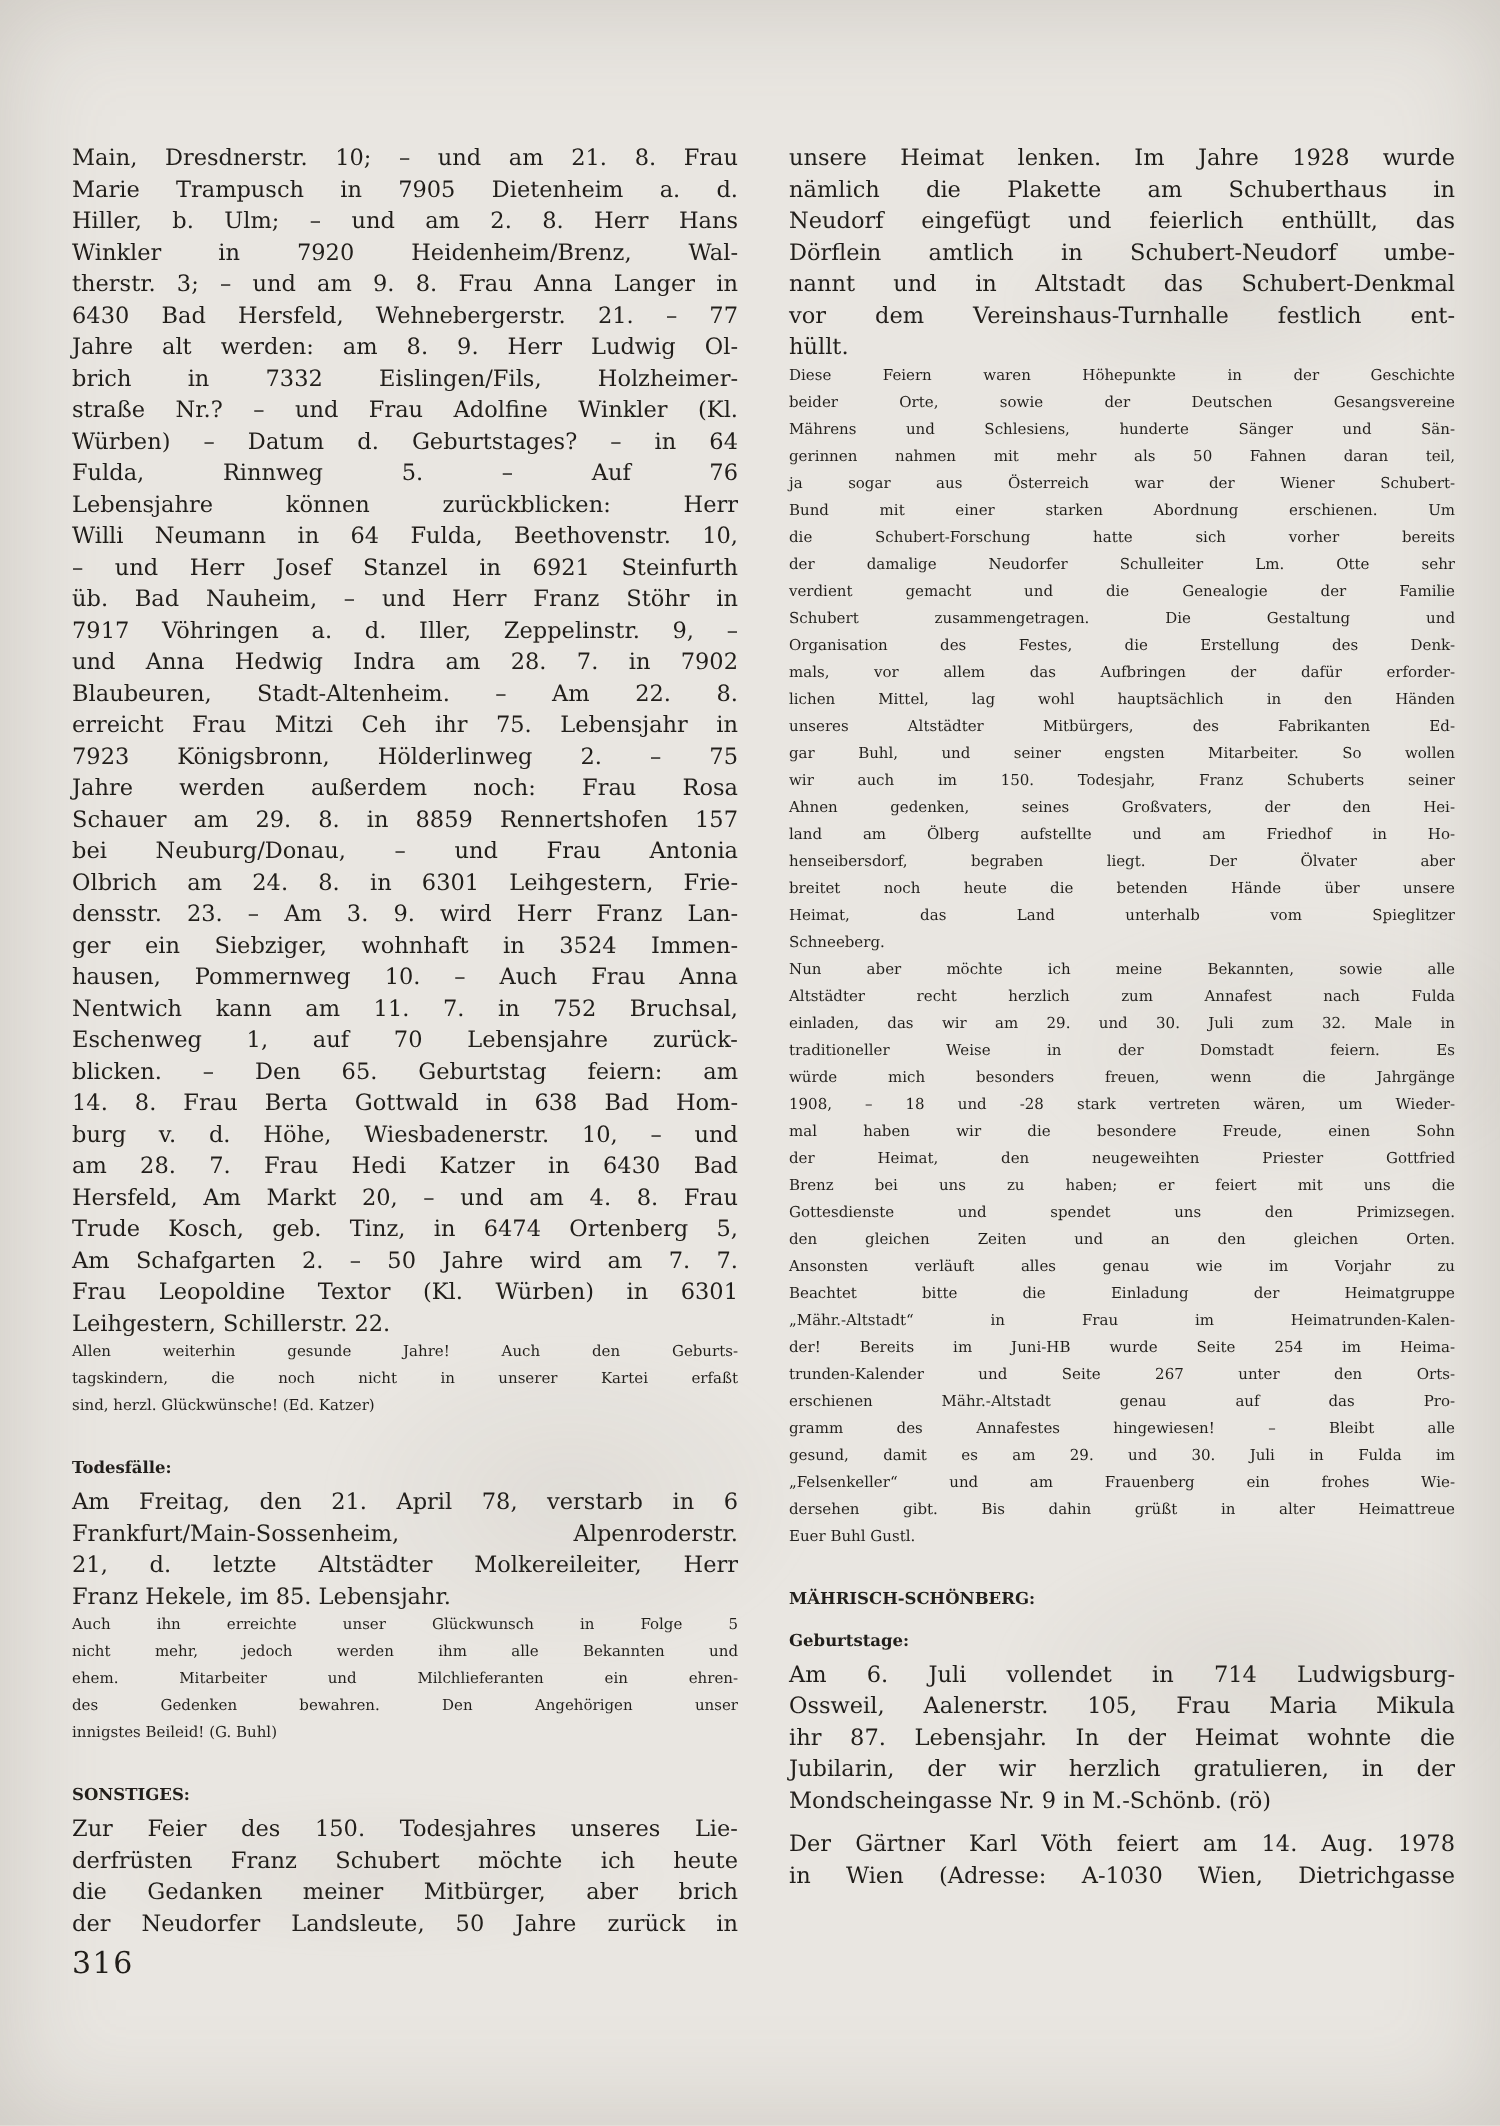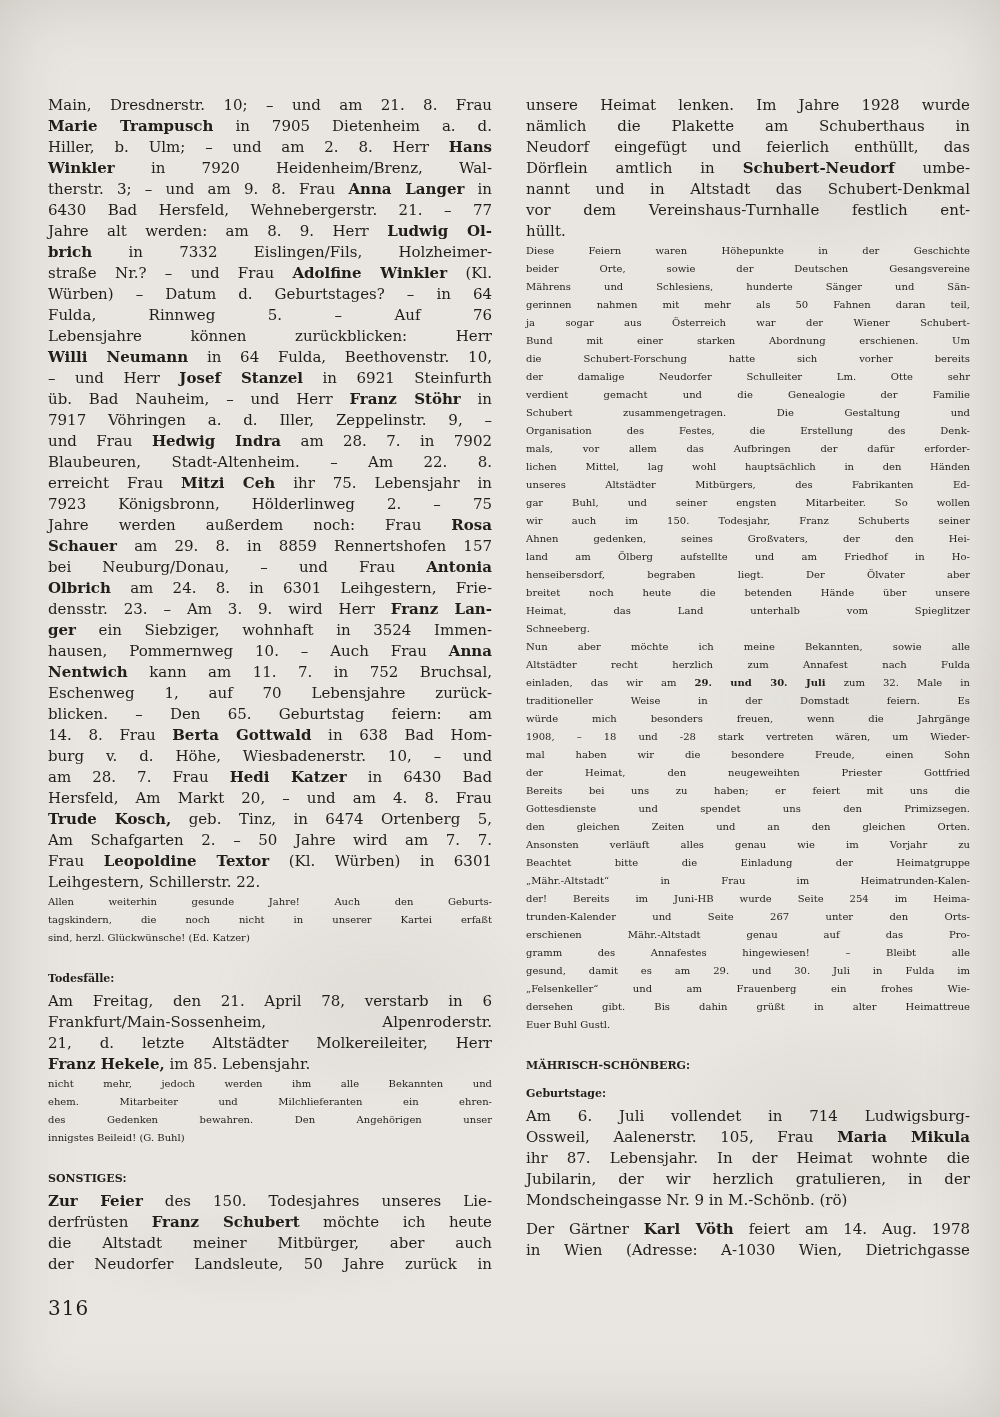--- a/index.html
+++ b/index.html
@@ -28,21 +28,21 @@
   }
   .col { position:absolute; top:95px; width:444px; }
   #col-left  { left:48px; }
   #col-right { left:526px; }
 
   .para.normal { font-size:15px; line-height:21px; }
   .para.small  { font-size:10px; line-height:18px; }
 
   .line { text-align:justify; text-align-last:justify; }
   .line.last { text-align-last:left; }
-  b { font-weight:bold;margin-top:48px; }
+  b { font-weight:normal;margin-top:48px; }
 
   .heading {
     font-weight:bold; font-size:11px; line-height:24px;
     margin-top:20px;
   }
   .heading.sub { margin-top:4px; }
   .para.lead-gap { margin-top:8px; }
 
   .page-number {
     position:absolute; left:48px; top:1296px;
@@ -65,21 +65,21 @@
         <div class="line"><span>Jahre alt werden: am 8. 9. Herr </span><b>Ludwig Ol-</b></div>
         <div class="line"><b>brich</b><span> in 7332 Eislingen/Fils, Holzheimer-</span></div>
         <div class="line"><span>straße Nr.? – und Frau </span><b>Adolfine Winkler</b><span> (Kl.</span></div>
         <div class="line"><span>Würben) – Datum d. Geburtstages? – in 64</span></div>
         <div class="line"><span>Fulda, Rinnweg 5. – Auf 76</span></div>
         <div class="line"><span>Lebensjahre können zurückblicken: Herr</span></div>
         <div class="line"><b>Willi Neumann</b><span> in 64 Fulda, Beethovenstr. 10,</span></div>
         <div class="line"><span>– und Herr </span><b>Josef Stanzel</b><span> in 6921 Steinfurth</span></div>
         <div class="line"><span>üb. Bad Nauheim, – und Herr </span><b>Franz Stöhr</b><span> in</span></div>
         <div class="line"><span>7917 Vöhringen a. d. Iller, Zeppelinstr. 9, –</span></div>
-        <div class="line"><span>und Frau </span><b>Hedwig Indra</b><span> am 28. 7. in 7902</span></div>
+        <div class="line"><span>und Anna </span><b>Hedwig Indra</b><span> am 28. 7. in 7902</span></div>
         <div class="line"><span>Blaubeuren, Stadt-Altenheim. – Am 22. 8.</span></div>
         <div class="line"><span>erreicht Frau </span><b>Mitzi Ceh</b><span> ihr 75. Lebensjahr in</span></div>
         <div class="line"><span>7923 Königsbronn, Hölderlinweg 2. – 75</span></div>
         <div class="line"><span>Jahre werden außerdem noch: Frau </span><b>Rosa</b></div>
         <div class="line"><b>Schauer</b><span> am 29. 8. in 8859 Rennertshofen 157</span></div>
         <div class="line"><span>bei Neuburg/Donau, – und Frau </span><b>Antonia</b></div>
         <div class="line"><b>Olbrich</b><span> am 24. 8. in 6301 Leihgestern, Frie-</span></div>
         <div class="line"><span>densstr. 23. – Am 3. 9. wird Herr </span><b>Franz Lan-</b></div>
         <div class="line"><b>ger</b><span> ein Siebziger, wohnhaft in 3524 Immen-</span></div>
         <div class="line"><span>hausen, Pommernweg 10. – Auch Frau </span><b>Anna</b></div>
@@ -101,30 +101,31 @@
         <div class="line last"><span>sind, herzl. Glückwünsche! (Ed. Katzer)</span></div>
       </div>
       <div class="heading">Todesfälle:</div>
       <div class="para normal">
         <div class="line"><span>Am Freitag, den 21. April 78, verstarb in 6</span></div>
         <div class="line"><span>Frankfurt/Main-Sossenheim, Alpenroderstr.</span></div>
         <div class="line"><span>21, d. letzte Altstädter Molkereileiter, Herr</span></div>
         <div class="line last"><b>Franz Hekele,</b><span> im 85. Lebensjahr.</span></div>
       </div>
       <div class="para small">
+        <div class="line"><span>Auch ihn erreichte unser Glückwunsch in Folge 5</span></div>
         <div class="line"><span>nicht mehr, jedoch werden ihm alle Bekannten und</span></div>
         <div class="line"><span>ehem. Mitarbeiter und Milchlieferanten ein ehren-</span></div>
         <div class="line"><span>des Gedenken bewahren. Den Angehörigen unser</span></div>
         <div class="line last"><span>innigstes Beileid! (G. Buhl)</span></div>
       </div>
       <div class="heading">SONSTIGES:</div>
       <div class="para normal">
         <div class="line"><b>Zur Feier</b><span> des 150. Todesjahres unseres Lie-</span></div>
         <div class="line"><span>derfrüsten </span><b>Franz Schubert</b><span> möchte ich heute</span></div>
-        <div class="line"><span>die Altstadt meiner Mitbürger, aber auch</span></div>
+        <div class="line"><span>die Gedanken meiner Mitbürger, aber brich</span></div>
         <div class="line"><span>der Neudorfer Landsleute, 50 Jahre zurück in</span></div>
       </div>
     </div>
   <div class="col" id="col-right">
       <div class="para normal">
         <div class="line"><span>unsere Heimat lenken. Im Jahre 1928 wurde</span></div>
         <div class="line"><span>nämlich die Plakette am Schuberthaus in</span></div>
         <div class="line"><span>Neudorf eingefügt und feierlich enthüllt, das</span></div>
         <div class="line"><span>Dörflein amtlich in </span><b>Schubert-Neudorf</b><span> umbe-</span></div>
         <div class="line"><span>nannt und in Altstadt das Schubert-Denkmal</span></div>
@@ -157,21 +158,21 @@
       </div>
       <div class="para small">
         <div class="line"><span>Nun aber möchte ich meine Bekannten, sowie alle</span></div>
         <div class="line"><span>Altstädter recht herzlich zum Annafest nach Fulda</span></div>
         <div class="line"><span>einladen, das wir am </span><b>29. und 30. Juli</b><span> zum 32. Male in</span></div>
         <div class="line"><span>traditioneller Weise in der Domstadt feiern. Es</span></div>
         <div class="line"><span>würde mich besonders freuen, wenn die Jahrgänge</span></div>
         <div class="line"><span>1908, – 18 und -28 stark vertreten wären, um Wieder-</span></div>
         <div class="line"><span>mal haben wir die besondere Freude, einen Sohn</span></div>
         <div class="line"><span>der Heimat, den neugeweihten Priester Gottfried</span></div>
-        <div class="line"><span>Bereits bei uns zu haben; er feiert mit uns die</span></div>
+        <div class="line"><span>Brenz bei uns zu haben; er feiert mit uns die</span></div>
         <div class="line"><span>Gottesdienste und spendet uns den Primizsegen.</span></div>
         <div class="line"><span>den gleichen Zeiten und an den gleichen Orten.</span></div>
         <div class="line"><span>Ansonsten verläuft alles genau wie im Vorjahr zu</span></div>
         <div class="line"><span>Beachtet bitte die Einladung der Heimatgruppe</span></div>
         <div class="line"><span>„Mähr.-Altstadt“ in Frau im Heimatrunden-Kalen-</span></div>
         <div class="line"><span>der! Bereits im Juni-HB wurde Seite 254 im Heima-</span></div>
         <div class="line"><span>trunden-Kalender und Seite 267 unter den Orts-</span></div>
         <div class="line"><span>erschienen Mähr.-Altstadt genau auf das Pro-</span></div>
         <div class="line"><span>gramm des Annafestes hingewiesen! – Bleibt alle</span></div>
         <div class="line"><span>gesund, damit es am 29. und 30. Juli in Fulda im</span></div>

